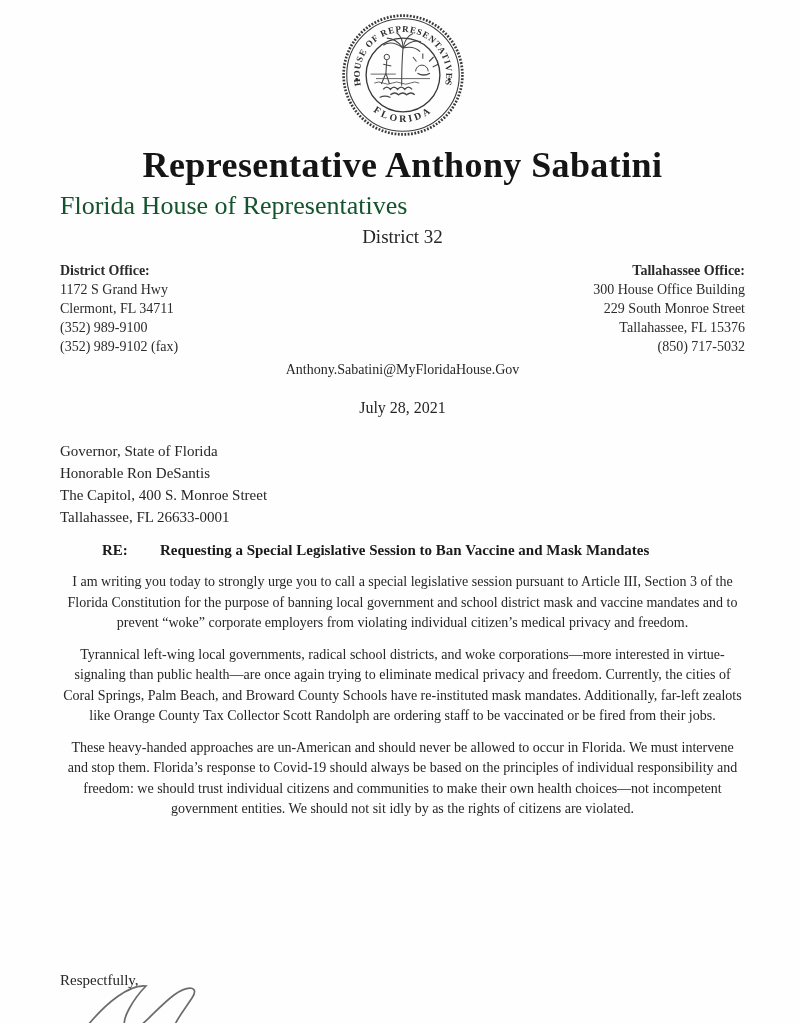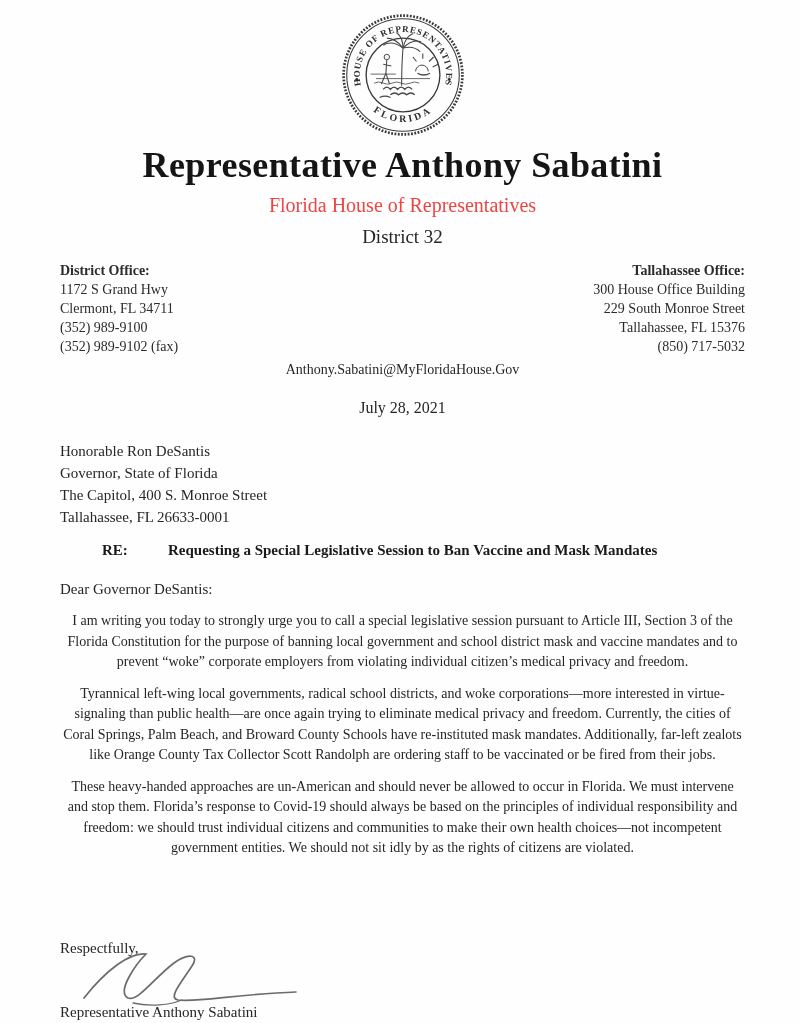--- a/index.html
+++ b/index.html
@@ -23,25 +23,24 @@
     margin: 4px 0 0;
     text-align: center;
     font-size: 36px;
     line-height: 43px;
     font-weight: bold;
     letter-spacing: 0.4px;
     color: #151515;
   }
   .subtitle {
     margin: 2px 0 0;
-    text-align: center;
-    font-size: 20px;
+    font-size: 26px;
     line-height: 33px;
     font-weight: normal;
-    color: #ef4444;
+    color: #14532d;
   }
   .district {
     margin-top: 3px;
     text-align: center;
     font-size: 19px;
     line-height: 24px;
   }
   
   .offices {
     display: flex;
@@ -72,39 +71,38 @@
     line-height: 22px;
   }
   .subject {
     display: flex;
     margin-top: 12px;
     padding-left: 42px;
     font-size: 15px;
     line-height: 21px;
     font-weight: bold;
     color: #1a1a1a;
-    gap: 8px;
   }
   .subject-prefix { width: 58px; flex: 0 0 58px; }
   .salutation {
     margin-top: 18px;
     font-size: 15px;
     line-height: 21px;
   }
   .para {
     margin: 11px 0 0;
     font-size: 14px;
     line-height: 20.5px;
     text-align: center;
   }
   
   .closing {
     position: absolute;
     left: 60px;
-    top: 938px;
+    top: 970px;
     width: 420px;
   }
   .valediction { font-size: 15px; line-height: 21px; }
   .signature-svg { position: absolute; left: 18px; top: 10px; }
   .signer { position: absolute; left: 0; top: 64px; font-size: 15px; line-height: 21px; white-space: nowrap; }
 </style>
 </head>
 <body>
 
 <div class="page">
@@ -180,32 +178,31 @@
       <div>229 South Monroe Street</div>
       <div>Tallahassee, FL 15376</div>
       <div>(850) 717-5032</div>
     </div>
   </div>
   <div class="email">Anthony.Sabatini@MyFloridaHouse.Gov</div>
 
   <div class="date">July 28, 2021</div>
 
   <div class="recipient">
+    <div>Governor, State of Florida</div>
     <div>Honorable Ron DeSantis</div>
-    <div>Governor, State of Florida</div>
     <div>The Capitol, 400 S. Monroe Street</div>
     <div>Tallahassee, FL 26633-0001</div>
   </div>
 
   <div class="subject">
     <span class="subject-prefix">RE:</span>
     <span class="subject-text">Requesting a Special Legislative Session to Ban Vaccine and Mask Mandates</span>
   </div>
 
-  <div class="salutation">Dear Governor DeSantis:</div>
 
   <p class="para">I am writing you today to strongly urge you to call a special legislative session pursuant to Article III, Section 3 of the Florida Constitution for the purpose of banning local government and school district mask and vaccine mandates and to prevent “woke” corporate employers from violating individual citizen’s medical privacy and freedom.</p>
   <p class="para">Tyrannical left-wing local governments, radical school districts, and woke corporations—more interested in virtue-signaling than public health—are once again trying to eliminate medical privacy and freedom.  Currently, the cities of Coral Springs, Palm Beach, and Broward County Schools have re-instituted mask mandates.  Additionally, far-left zealots like Orange County Tax Collector Scott Randolph are ordering staff to be vaccinated or be fired from their jobs.</p>
   <p class="para">These heavy-handed approaches are un-American and should never be allowed to occur in Florida.  We must intervene and stop them.  Florida’s response to Covid-19 should always be based on the principles of individual responsibility and freedom: we should trust individual citizens and communities to make their own health choices—not incompetent government entities.  We should not sit idly by as the rights of citizens are violated.</p>
 
   <div class="closing">
     <div class="valediction">Respectfully,</div>
     <svg class="signature-svg" width="235" height="58" viewBox="0 0 235 58">
       <g fill="none" stroke="#6b6b6b" stroke-width="1.7" stroke-linecap="round">
         <path d="M 6 50 C 28 22 52 4 68 6 C 58 16 38 44 50 50 C 60 54 76 30 96 15 C 110 5 122 6 114 18 C 102 36 90 50 100 52 C 118 55 158 46 218 44"></path>

